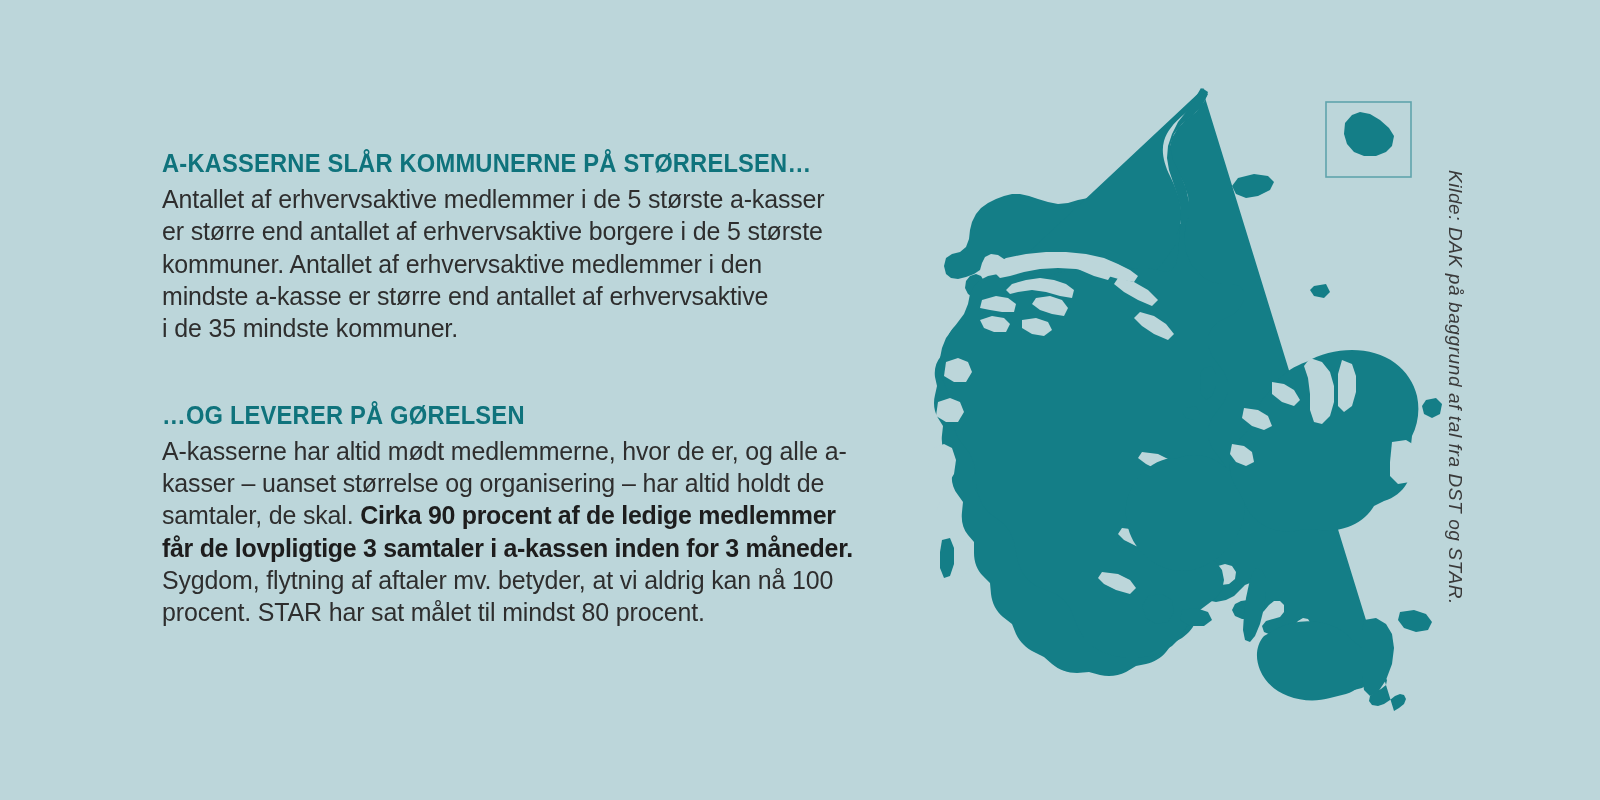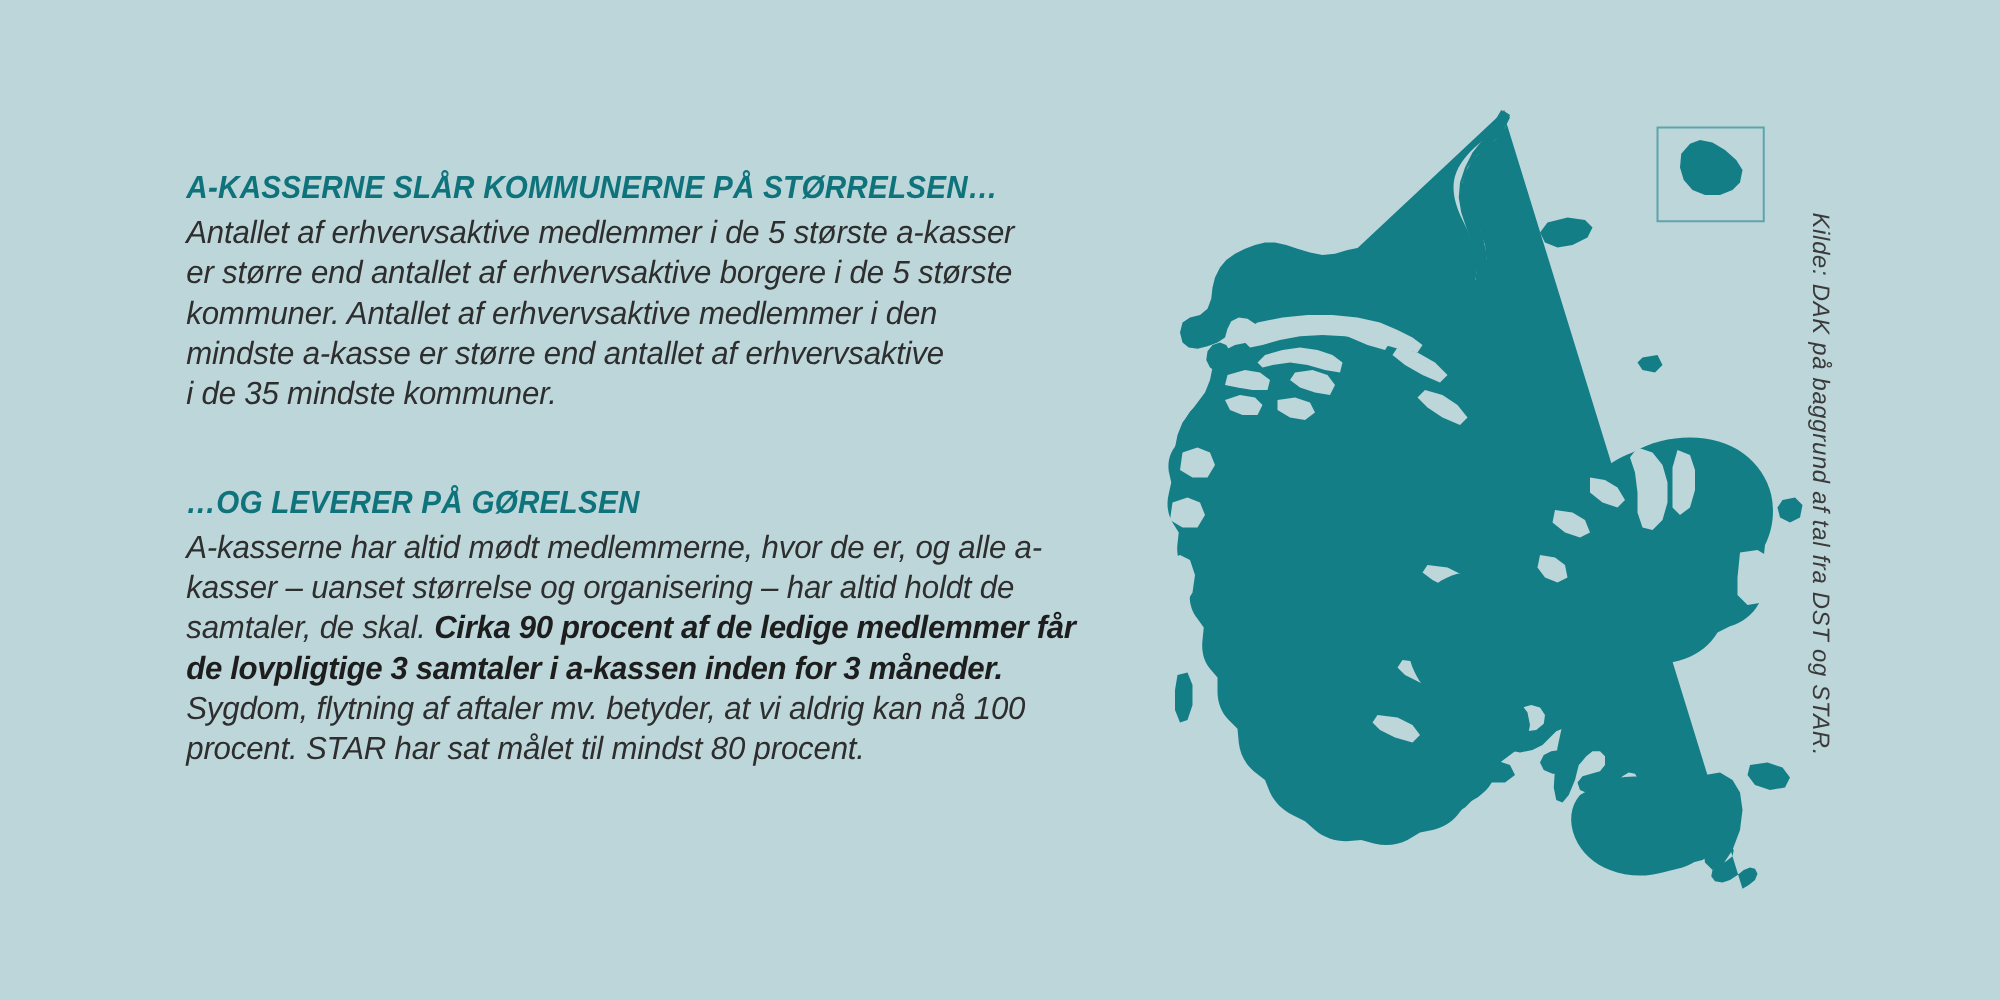--- a/index.html
+++ b/index.html
@@ -21,21 +21,21 @@
     background: #bcd6da;
   }
 
   
   .text-col {
     position: absolute;
     left: 146px;
     top: 132px;
     width: 760px;
   }
-  .block { margin: 3px; font-style: italic; }
+  .block { margin: 16px; }
   .block-2 { margin-top: 55px; }
 
   .heading {
     font-family: "Liberation Sans Narrow", "Liberation Sans", sans-serif;
     font-weight: bold;
     font-size: 25.5px;
     letter-spacing: 0.2px;
     color: #0f737c;
     margin: 0 0 5px 0;
     line-height: 1.18;

